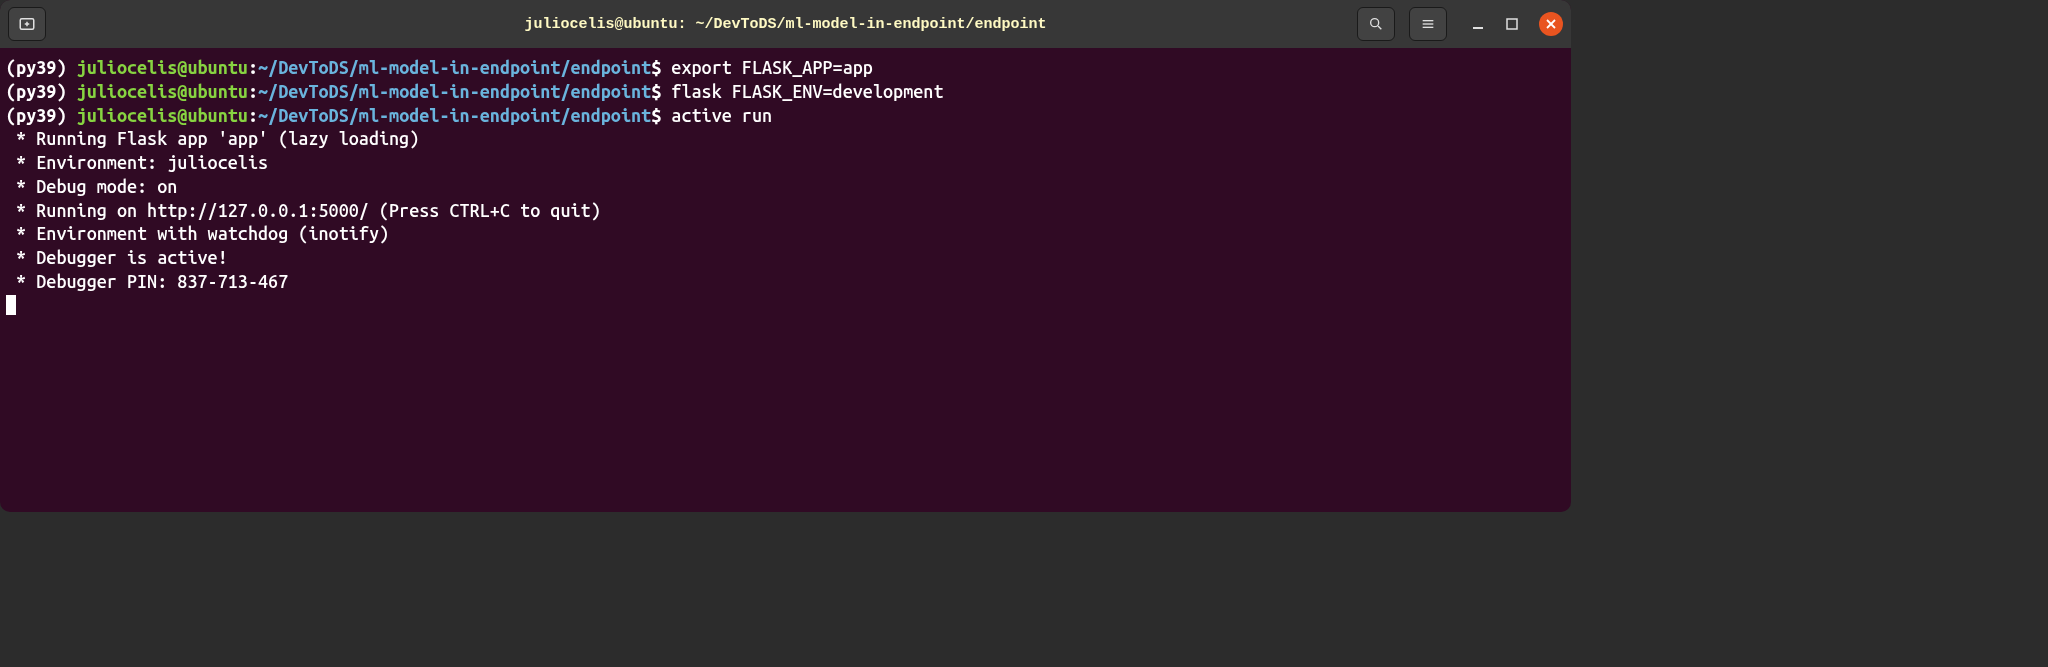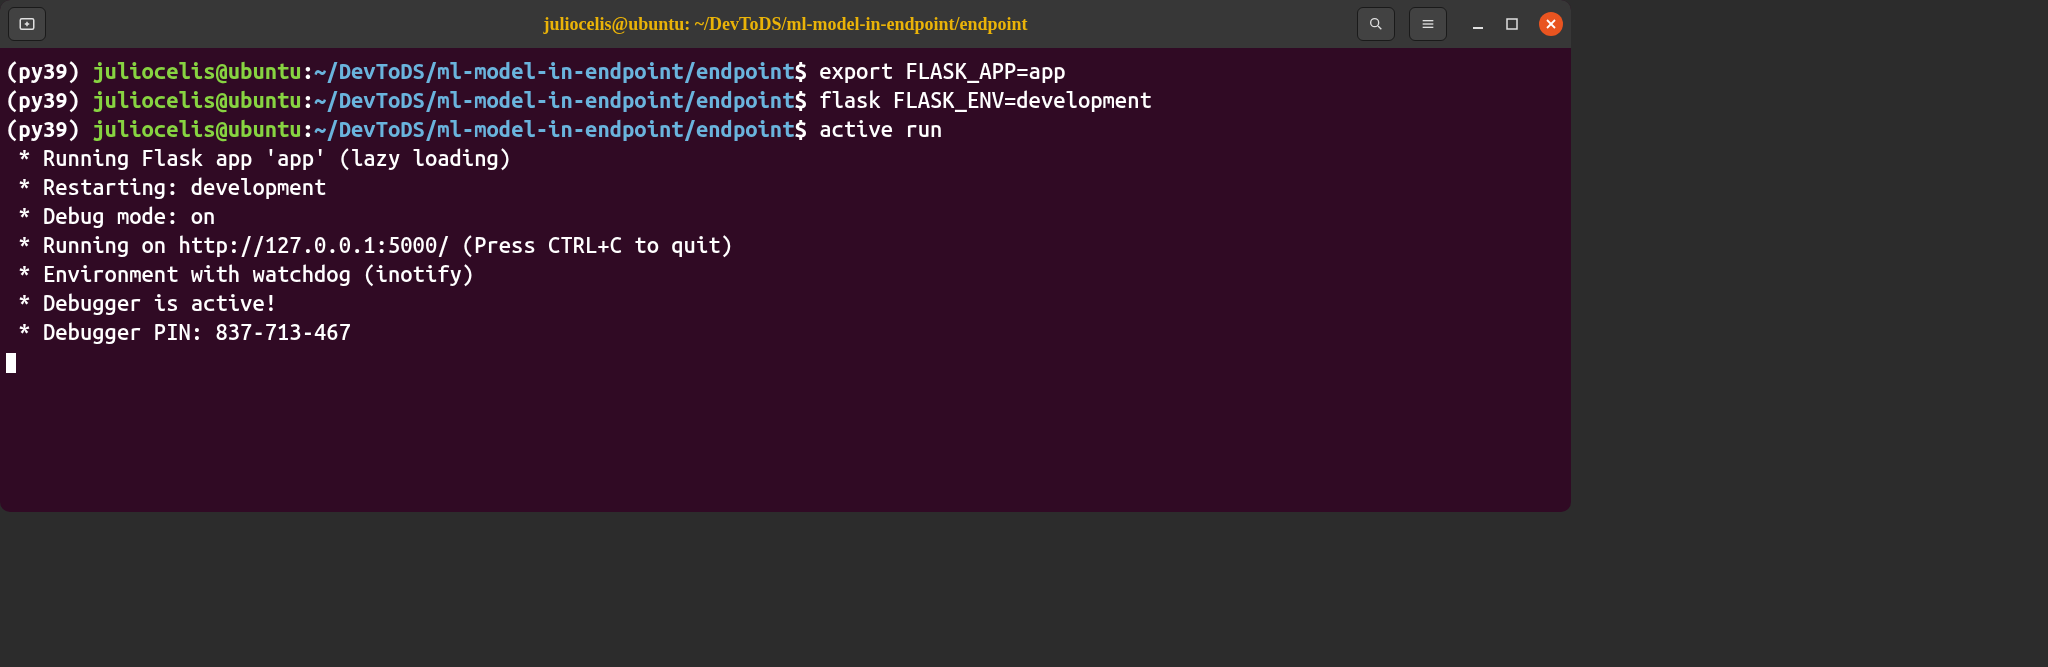--- a/index.html
+++ b/index.html
@@ -47,23 +47,23 @@
       cursor: pointer;
     }
     .new-tab-btn svg {
       width: 18px;
       height: 18px;
     }
     .window-title {
       position: absolute;
       left: 50%;
       transform: translateX(-50%);
-      color: #eab308;
-      font-family: Liberation Serif, serif;
-      font-size: 18px;
+      color: #fef9c3;
+      font-family: Liberation Mono, monospace;
+      font-size: 15px;
       font-weight: 600;
       white-space: nowrap;
     }
     .titlebar-right {
       margin-left: auto;
       display: flex;
       align-items: center;
       gap: 14px;
     }
     .titlebar-btn {
@@ -98,21 +98,21 @@
       height: 24px;
       background: #e95420;
       border-radius: 50%;
       display: flex;
       align-items: center;
       justify-content: center;
     }
     .terminal-body {
       flex: 1;
       padding: 8px 6px;
-      font-size: 22px;
+      font-size: 18px;
       line-height: 1.32;
       color: #ffffff;
       font-weight: 500;
       overflow: hidden;
     }
     .terminal-line {
       white-space: pre;
     }
     .env-prefix {
       color: #ffffff;
@@ -197,21 +197,21 @@
           </div>
         </div>
       </div>
     </div>
   </div>
   <div class="terminal-body" id="terminal-body">
   <div class="terminal-line"><span class="env-prefix">(py39) </span><span class="user-host">juliocelis@ubuntu</span><span class="colon">:</span><span class="path">~/DevToDS/ml-model-in-endpoint/endpoint</span><span class="dollar">$</span><span class="command"> export FLASK_APP=app</span></div>
       <div class="terminal-line"><span class="env-prefix">(py39) </span><span class="user-host">juliocelis@ubuntu</span><span class="colon">:</span><span class="path">~/DevToDS/ml-model-in-endpoint/endpoint</span><span class="dollar">$</span><span class="command"> flask FLASK_ENV=development</span></div>
       <div class="terminal-line"><span class="env-prefix">(py39) </span><span class="user-host">juliocelis@ubuntu</span><span class="colon">:</span><span class="path">~/DevToDS/ml-model-in-endpoint/endpoint</span><span class="dollar">$</span><span class="command"> active run</span></div>
       <div class="terminal-line"><span class="output"> * Running Flask app 'app' (lazy loading)</span></div>
-      <div class="terminal-line"><span class="output"> * Restarting: development</span></div>
+      <div class="terminal-line"><span class="output"> * Environment: juliocelis</span></div>
       <div class="terminal-line"><span class="output"> * Debug mode: on</span></div>
       <div class="terminal-line"><span class="output"> * Running on http://127.0.0.1:5000/ (Press CTRL+C to quit)</span></div>
       <div class="terminal-line"><span class="output"> * Environment with watchdog (inotify)</span></div>
       <div class="terminal-line"><span class="output"> * Debugger is active!</span></div>
       <div class="terminal-line"><span class="output"> * Debugger PIN: 837-713-467</span></div>
       <div class="terminal-line"><span class="cursor-block"></span></div>
     </div>
 </div>
 
 </body></html>

